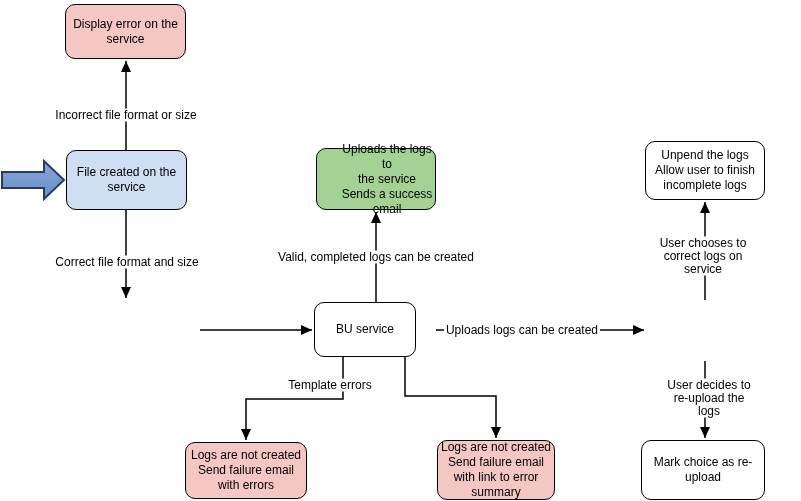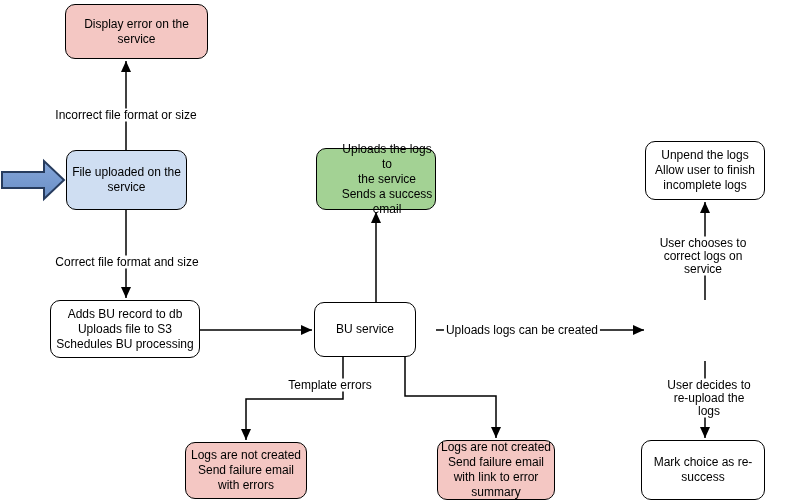--- a/index.html
+++ b/index.html
@@ -32,21 +32,21 @@
     position:absolute;
     transform:translate(-50%,-50%);
     background:#ffffff;
     padding:0 2px;
     font-size:12px;line-height:13px;color:#000;
     text-align:center;
     white-space:pre-line;
     z-index:2;
   }
   
-  #n-display-error {left:65px; top:4px;  width:143px;height:55px;}
+  #n-display-error {left:65px; top:4px;  width:121px;height:55px;}
   #n-file-uploaded {left:66px; top:150px;width:121px;height:60px;}
   #n-adds-bu       {left:50px; top:300px;width:150px;height:58px;}
   #n-bu-service    {left:314px;top:302px;width:102px;height:55px;}
   #n-uploads-logs  {left:316px;top:148px;width:120px;height:62px;}
   #n-logs-fail-1   {left:185px;top:442px;width:122px;height:57px;}
   #n-logs-fail-2   {left:437px;top:440px;width:118px;height:60px;}
   #n-create-pending{left:646px;top:300px;width:119px;height:61px;}
   #n-unpend        {left:645px;top:141px;width:120px;height:59px;}
   #n-mark-choice   {left:641px;top:440px;width:124px;height:60px;}
   
@@ -83,43 +83,41 @@
     <path d="M343,357 L343,399 L246,399 L246,440" fill="none" stroke="#000" stroke-width="1.5" marker-end="url(#arrow)"></path>
     <path d="M405,357 L405,396 L496,396 L496,438" fill="none" stroke="#000" stroke-width="1.5" marker-end="url(#arrow)"></path>
     <path d="M705,300 L705,202" fill="none" stroke="#000" stroke-width="1.5" marker-end="url(#arrow)"></path>
     <path d="M705,361 L705,438" fill="none" stroke="#000" stroke-width="1.5" marker-end="url(#arrow)"></path>
 
     <polygon points="2,172 44,172 44,161 64,180 44,199 44,188 2,188" fill="url(#bluegrad)" stroke="#273c5e" stroke-width="2" stroke-linejoin="miter"></polygon>
   </svg>
 
   <div class="node pink" id="n-display-error">Display error on the
 service</div>
-  <div class="node blue" id="n-file-uploaded">File uploaded on the
+  <div class="node blue" id="n-file-uploaded">File created on the
 service</div>
-  <div class="node white" id="n-adds-bu">Adds BU record to db
-Uploads file to S3
-Schedules BU processing</div>
   <div class="node white" id="n-bu-service">BU service</div>
   <div class="node green" id="n-uploads-logs">Uploads the logs to
 the service
 Sends a success
 email</div>
   <div class="node pink" id="n-logs-fail-1">Logs are not created
 Send failure email
 with errors</div>
   <div class="node pink" id="n-logs-fail-2">Logs are not created
 Send failure email
 with link to error
 summary</div>
   <div class="node white" id="n-unpend">Unpend the logs
 Allow user to finish
 incomplete logs</div>
   <div class="node white" id="n-mark-choice">Mark choice as re-
-success</div>
+upload</div>
 
   <div class="elabel" id="l-incorrect">Incorrect file format or size</div>
   <div class="elabel" id="l-correct">Correct file format and size</div>
+  <div class="elabel" id="l-valid">Valid, completed logs can be created</div>
   <div class="elabel" id="l-partial">Uploads logs can be created</div>
   <div class="elabel" id="l-template">Template errors</div>
   <div class="elabel" id="l-user-chooses">User chooses to correct logs on service</div>
   <div class="elabel" id="l-user-decides">User decides to re-upload the logs</div>
 
 </div>
 
 </body></html>

